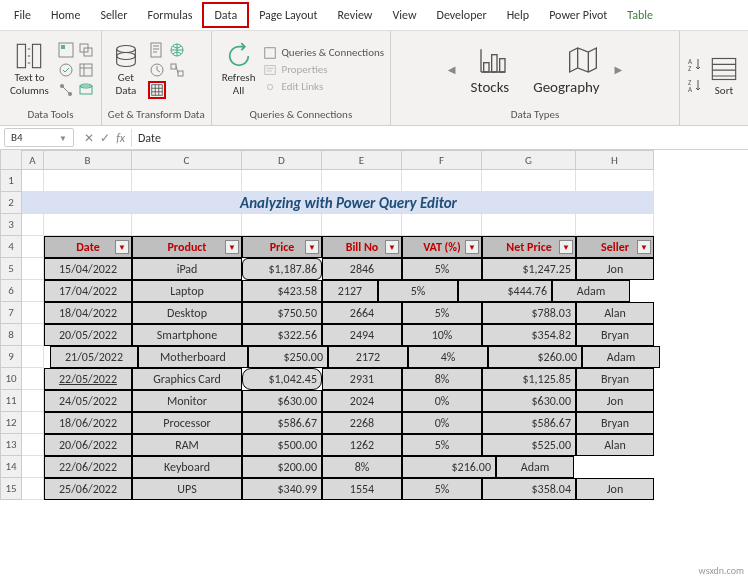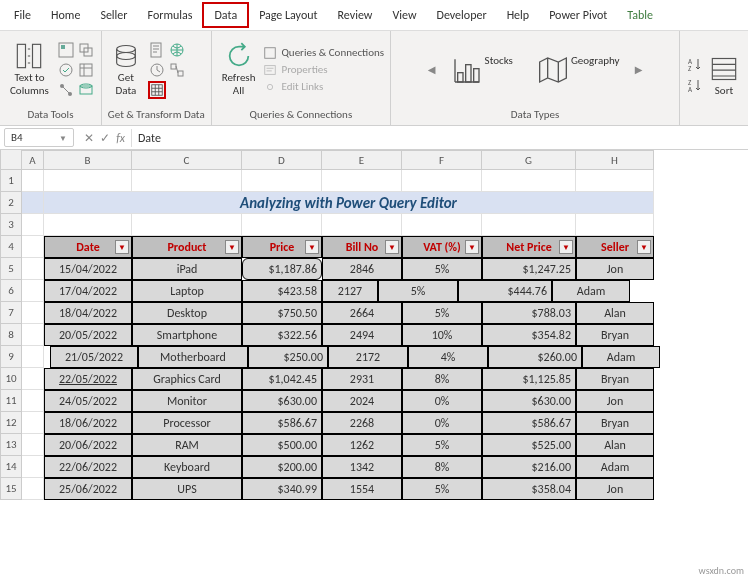--- a/index.html
+++ b/index.html
@@ -15,21 +15,21 @@
 .big-btn { display: flex; flex-direction: column; align-items: center; justify-content: center; gap: 2px; padding: 2px 4px; cursor: pointer; font-size: 11px; line-height: 1.1; text-align: center; }
 .big-btn svg, .big-btn .ico { width: 28px; height: 28px; }
 .mini-grid { display: grid; grid-template-columns: repeat(2, 18px); grid-auto-rows: 18px; gap: 2px; }
 .mini-grid .mini { width: 18px; height: 18px; display: flex; align-items: center; justify-content: center; cursor: pointer; }
 .mini svg { width: 16px; height: 16px; }
 .highlighted-box { border: 2px solid #c00; }
 .link-list { display: flex; flex-direction: column; gap: 3px; font-size: 11px; }
 .link-list .lnk { display: flex; align-items: center; gap: 4px; cursor: pointer; color: #555; }
 .link-list .lnk.disabled { color: #aaa; }
 .stocks-geo { display: flex; gap: 8px; align-items: center; }
-.dt-btn { display: flex; flex-direction: row; align-items: flex-start; gap: 2px; font-size: 11px; cursor: pointer; padding: 2px 8px; }
+.dt-btn { display: flex; flex-direction: column; align-items: flex-end; gap: 2px; font-size: 15px; cursor: pointer; padding: 2px 8px; }
 .dt-btn svg { width: 32px; height: 32px; }
 .nav-arrow { width: 14px; display: flex; align-items: center; justify-content: center; cursor: pointer; color: #888; font-size: 10px; }
 .formula-bar { display: flex; align-items: center; border-bottom: 1px solid #d0d0d0; height: 24px; background: #fff; }
 .name-box { width: 70px; border: 1px solid #ccc; border-radius: 2px; margin: 2px 4px; padding: 2px 6px; font-size: 11px; display: flex; align-items: center; justify-content: space-between; }
 .fx-btns { display: flex; gap: 6px; padding: 0 6px; color: #888; }
 .fx-btns span { cursor: pointer; font-size: 12px; }
 .fx-input { flex: 1; padding: 2px 6px; font-size: 12px; border-left: 1px solid #ddd; }
 .sheet { display: flex; }
 .row-hdrs { display: flex; flex-direction: column; }
 .corner { width: 22px; height: 20px; border: 1px solid #ccc; background: #f0f0f0; border-top: none; }
@@ -402,21 +402,21 @@
           <div class="cell tbl-cell right" style="width: 80px;">$250.00</div>
           <div class="cell tbl-cell" style="width: 80px;">2172</div>
           <div class="cell tbl-cell" style="width: 80px;">4%</div>
           <div class="cell tbl-cell right" style="width: 94px;">$260.00</div>
           <div class="cell tbl-cell" style="width: 78px;">Adam</div>
         </div>
         <div class="row ">
           <div class="cell " style="width: 22px;"></div>
           <div class="cell tbl-cell" style="width: 88px; text-decoration: underline;">22/05/2022</div>
           <div class="cell tbl-cell" style="width: 110px;">Graphics Card</div>
-          <div class="cell tbl-cell right" style="width: 80px;">$1,042.45</div>
+          <div class="cell tbl-cell right" style="width: 80px; border-radius: 9px;">$1,042.45</div>
           <div class="cell tbl-cell" style="width: 80px;">2931</div>
           <div class="cell tbl-cell" style="width: 80px;">8%</div>
           <div class="cell tbl-cell right" style="width: 94px;">$1,125.85</div>
           <div class="cell tbl-cell" style="width: 78px;">Bryan</div>
         </div>
         <div class="row ">
           <div class="cell " style="width: 22px;"></div>
           <div class="cell tbl-cell" style="width: 88px;">24/05/2022</div>
           <div class="cell tbl-cell" style="width: 110px;">Monitor</div>
           <div class="cell tbl-cell right" style="width: 80px;">$630.00</div>
@@ -443,21 +443,20 @@
           <div class="cell tbl-cell" style="width: 80px;">1262</div>
           <div class="cell tbl-cell" style="width: 80px;">5%</div>
           <div class="cell tbl-cell right" style="width: 94px;">$525.00</div>
           <div class="cell tbl-cell" style="width: 78px;">Alan</div>
         </div>
         <div class="row ">
           <div class="cell " style="width: 22px;"></div>
           <div class="cell tbl-cell" style="width: 88px;">22/06/2022</div>
           <div class="cell tbl-cell" style="width: 110px;">Keyboard</div>
           <div class="cell tbl-cell right" style="width: 80px;">$200.00</div>
-          <div class="cell tbl-cell" style="width: 80px;">1342</div>
           <div class="cell tbl-cell" style="width: 80px;">8%</div>
           <div class="cell tbl-cell right" style="width: 94px;">$216.00</div>
           <div class="cell tbl-cell" style="width: 78px;">Adam</div>
         </div>
         <div class="row ">
           <div class="cell " style="width: 22px;"></div>
           <div class="cell tbl-cell" style="width: 88px;">25/06/2022</div>
           <div class="cell tbl-cell" style="width: 110px;">UPS</div>
           <div class="cell tbl-cell right" style="width: 80px;">$340.99</div>
           <div class="cell tbl-cell" style="width: 80px;">1554</div>

